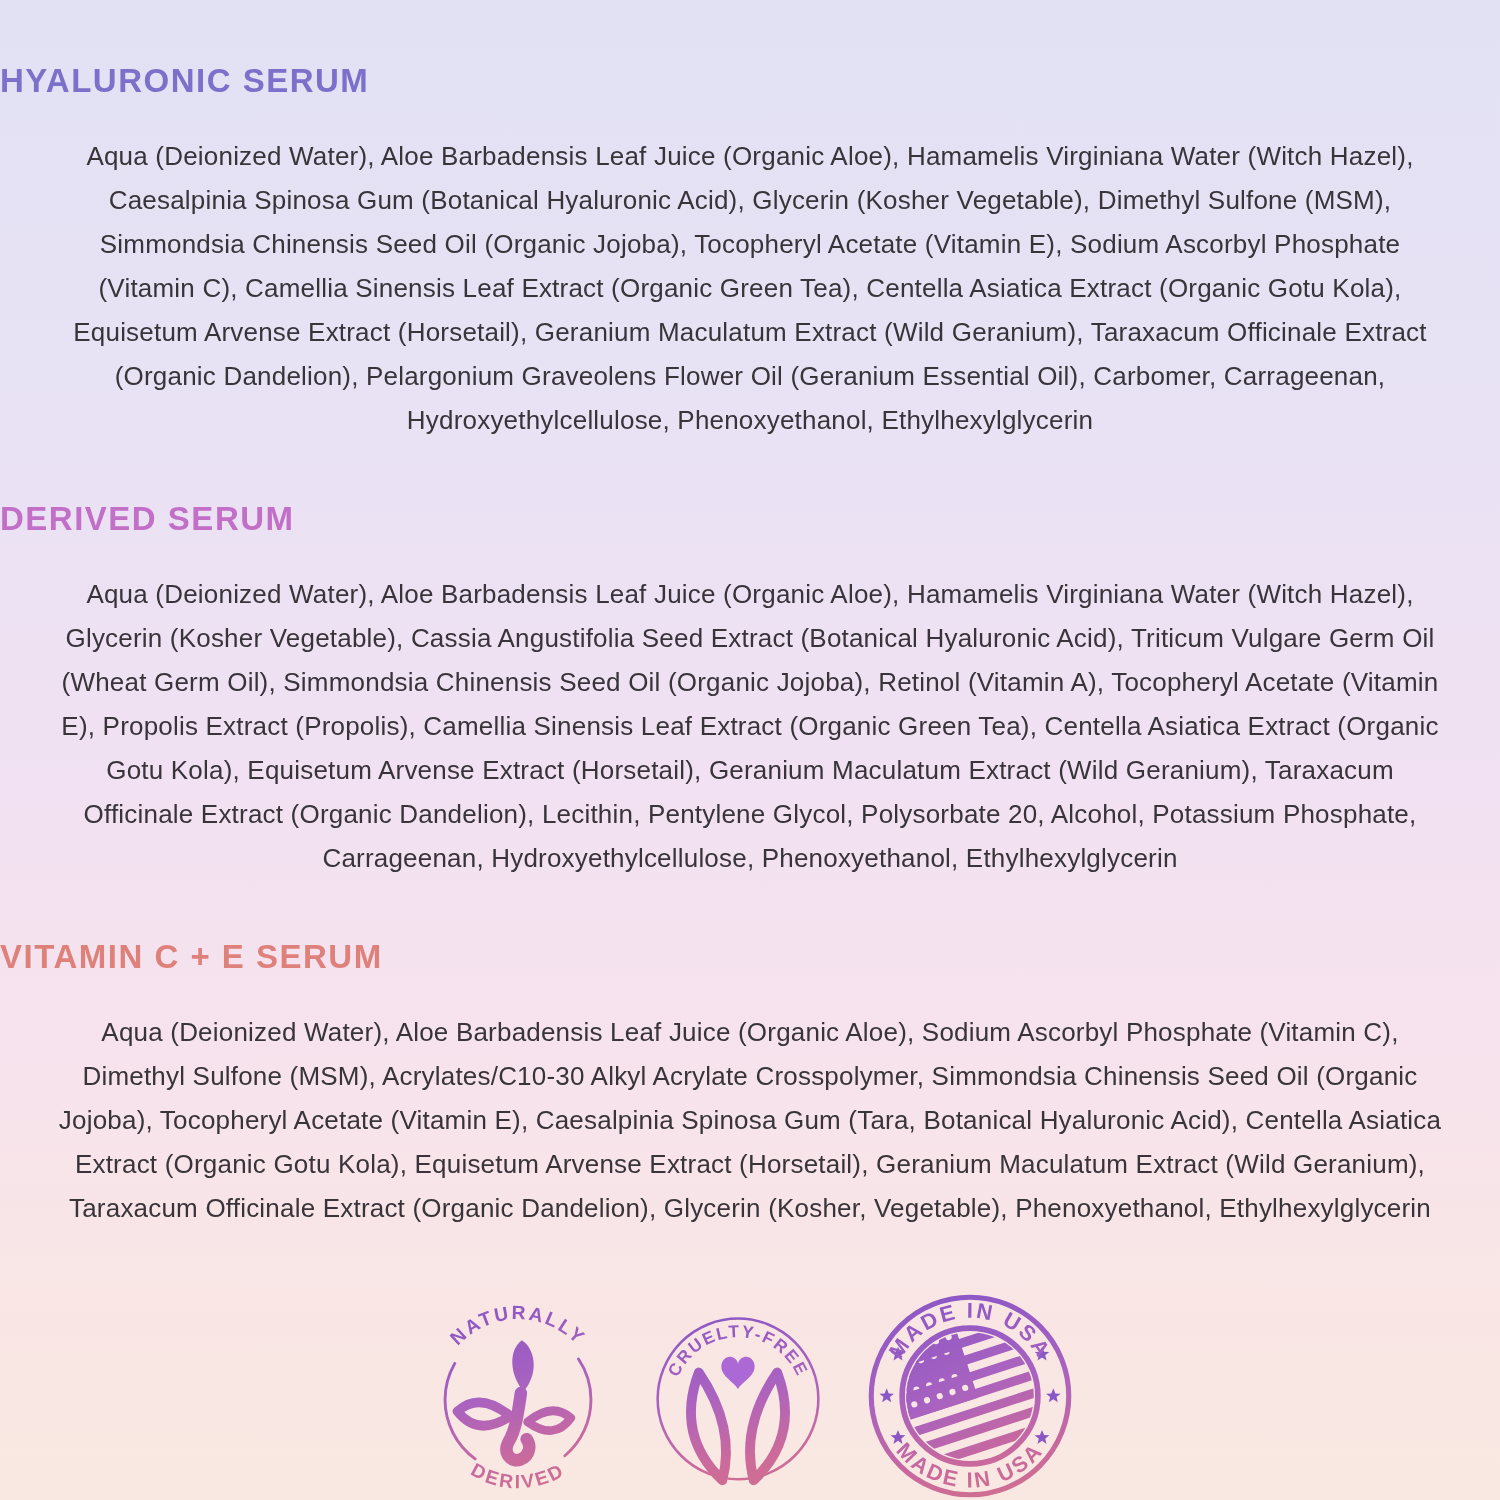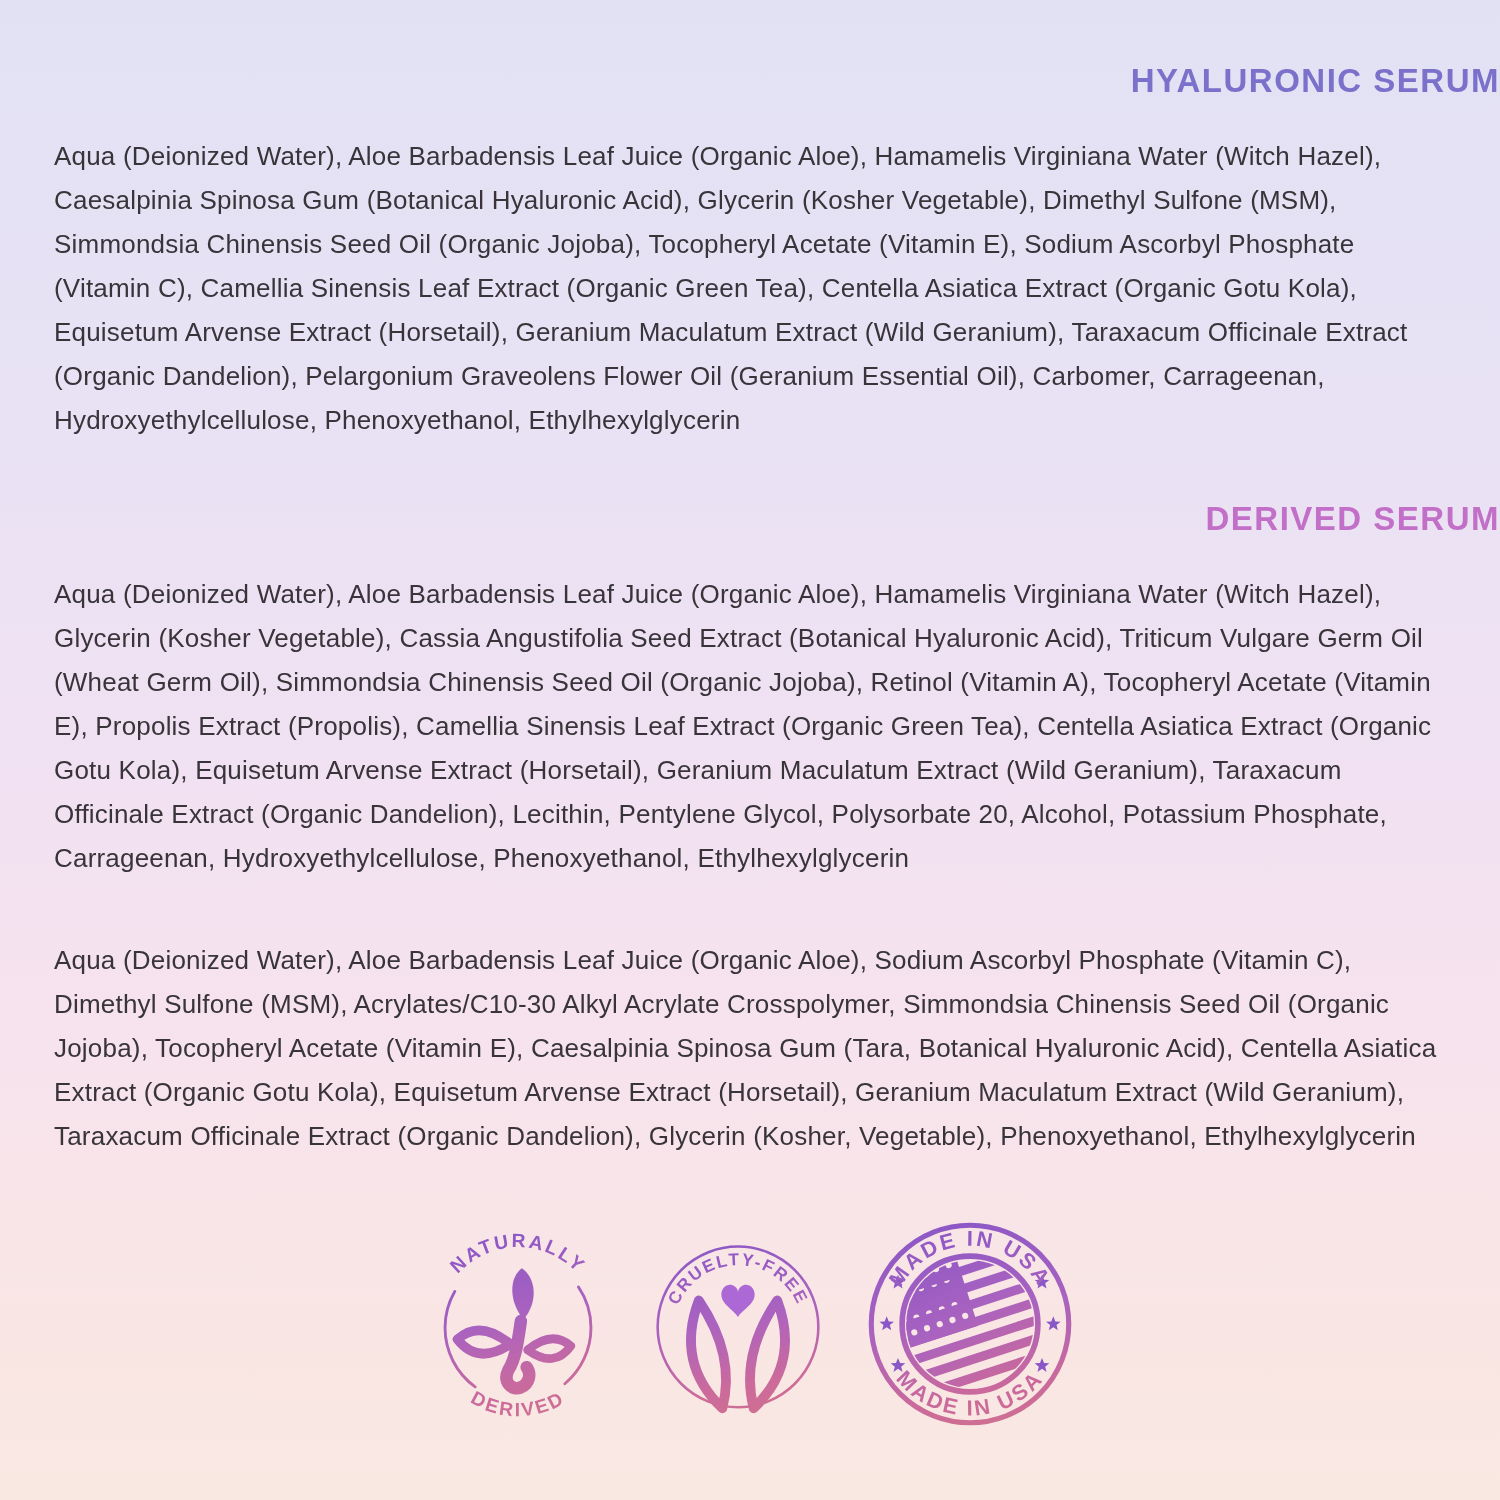--- a/index.html
+++ b/index.html
@@ -11,29 +11,29 @@
       #f7e3ec 72%, #f9e6e4 88%, #f9e8e2 100%);
     color: #343038;
   }
   .page { width: 1500px; height: 1500px; padding-top: 62px; }
   .section { text-align: center; }
   .section-title {
     font-size: 33px;
     font-weight: 700;
     letter-spacing: 1.5px;
     margin-bottom: 34px;
-    text-align: right;
+    text-align: left;
   }
   .ingredients {
     font-size: 26px;
     font-weight: 400;
     line-height: 44px;
     letter-spacing: 0.2px;
     color: #38343a;
-    text-align: left;
+    text-align: center;
     max-width: 1392px;
     margin: 0 auto 58px auto;
   }
   .badges-row {
     display: flex;
     justify-content: center;
     align-items: center;
     gap: 26px;
     margin-top: 42px;
   }
@@ -50,20 +50,21 @@
     <div class="section-title" style="color: rgb(123, 112, 202);">HYALURONIC SERUM</div>
     <p class="ingredients">Aqua (Deionized Water), Aloe Barbadensis Leaf Juice (Organic Aloe), Hamamelis Virginiana Water (Witch Hazel), Caesalpinia Spinosa Gum (Botanical Hyaluronic Acid), Glycerin (Kosher Vegetable), Dimethyl Sulfone (MSM), Simmondsia Chinensis Seed Oil (Organic Jojoba), Tocopheryl Acetate (Vitamin E), Sodium Ascorbyl Phosphate (Vitamin C), Camellia Sinensis Leaf Extract (Organic Green Tea), Centella Asiatica Extract (Organic Gotu Kola), Equisetum Arvense Extract (Horsetail), Geranium Maculatum Extract (Wild Geranium), Taraxacum Officinale Extract (Organic Dandelion), Pelargonium Graveolens Flower Oil (Geranium Essential Oil), Carbomer, Carrageenan, Hydroxyethylcellulose, Phenoxyethanol, Ethylhexylglycerin</p>
   </div>
 
   <div class="section">
     <div class="section-title" style="color: rgb(194, 111, 200);">DERIVED SERUM</div>
     <p class="ingredients">Aqua (Deionized Water), Aloe Barbadensis Leaf Juice (Organic Aloe), Hamamelis Virginiana Water (Witch Hazel), Glycerin (Kosher Vegetable), Cassia Angustifolia Seed Extract (Botanical Hyaluronic Acid), Triticum Vulgare Germ Oil (Wheat Germ Oil), Simmondsia Chinensis Seed Oil (Organic Jojoba), Retinol (Vitamin A), Tocopheryl Acetate (Vitamin E), Propolis Extract (Propolis), Camellia Sinensis Leaf Extract (Organic Green Tea), Centella Asiatica Extract (Organic Gotu Kola), Equisetum Arvense Extract (Horsetail), Geranium Maculatum Extract (Wild Geranium), Taraxacum Officinale Extract (Organic Dandelion), Lecithin, Pentylene Glycol, Polysorbate 20, Alcohol, Potassium Phosphate, Carrageenan, Hydroxyethylcellulose, Phenoxyethanol, Ethylhexylglycerin</p>
   </div>
 
   <div class="section">
+    <div class="section-title" style="color: rgb(223, 129, 123);">VITAMIN C + E SERUM</div>
     <p class="ingredients">Aqua (Deionized Water), Aloe Barbadensis Leaf Juice (Organic Aloe), Sodium Ascorbyl Phosphate (Vitamin C), Dimethyl Sulfone (MSM), Acrylates/C10-30 Alkyl Acrylate Crosspolymer, Simmondsia Chinensis Seed Oil (Organic Jojoba), Tocopheryl Acetate (Vitamin E), Caesalpinia Spinosa Gum (Tara, Botanical Hyaluronic Acid), Centella Asiatica Extract (Organic Gotu Kola), Equisetum Arvense Extract (Horsetail), Geranium Maculatum Extract (Wild Geranium), Taraxacum Officinale Extract (Organic Dandelion), Glycerin (Kosher, Vegetable), Phenoxyethanol, Ethylhexylglycerin</p>
   </div>
 
   <div class="badges-row">
 
     <div class="badge">
       <svg width="192" height="192" viewBox="0 0 200 200">
         <defs>
           <linearGradient id="g1" gradientUnits="userSpaceOnUse" x1="70" y1="0" x2="130" y2="200">
             <stop offset="0" stop-color="#8a57c6"></stop>

